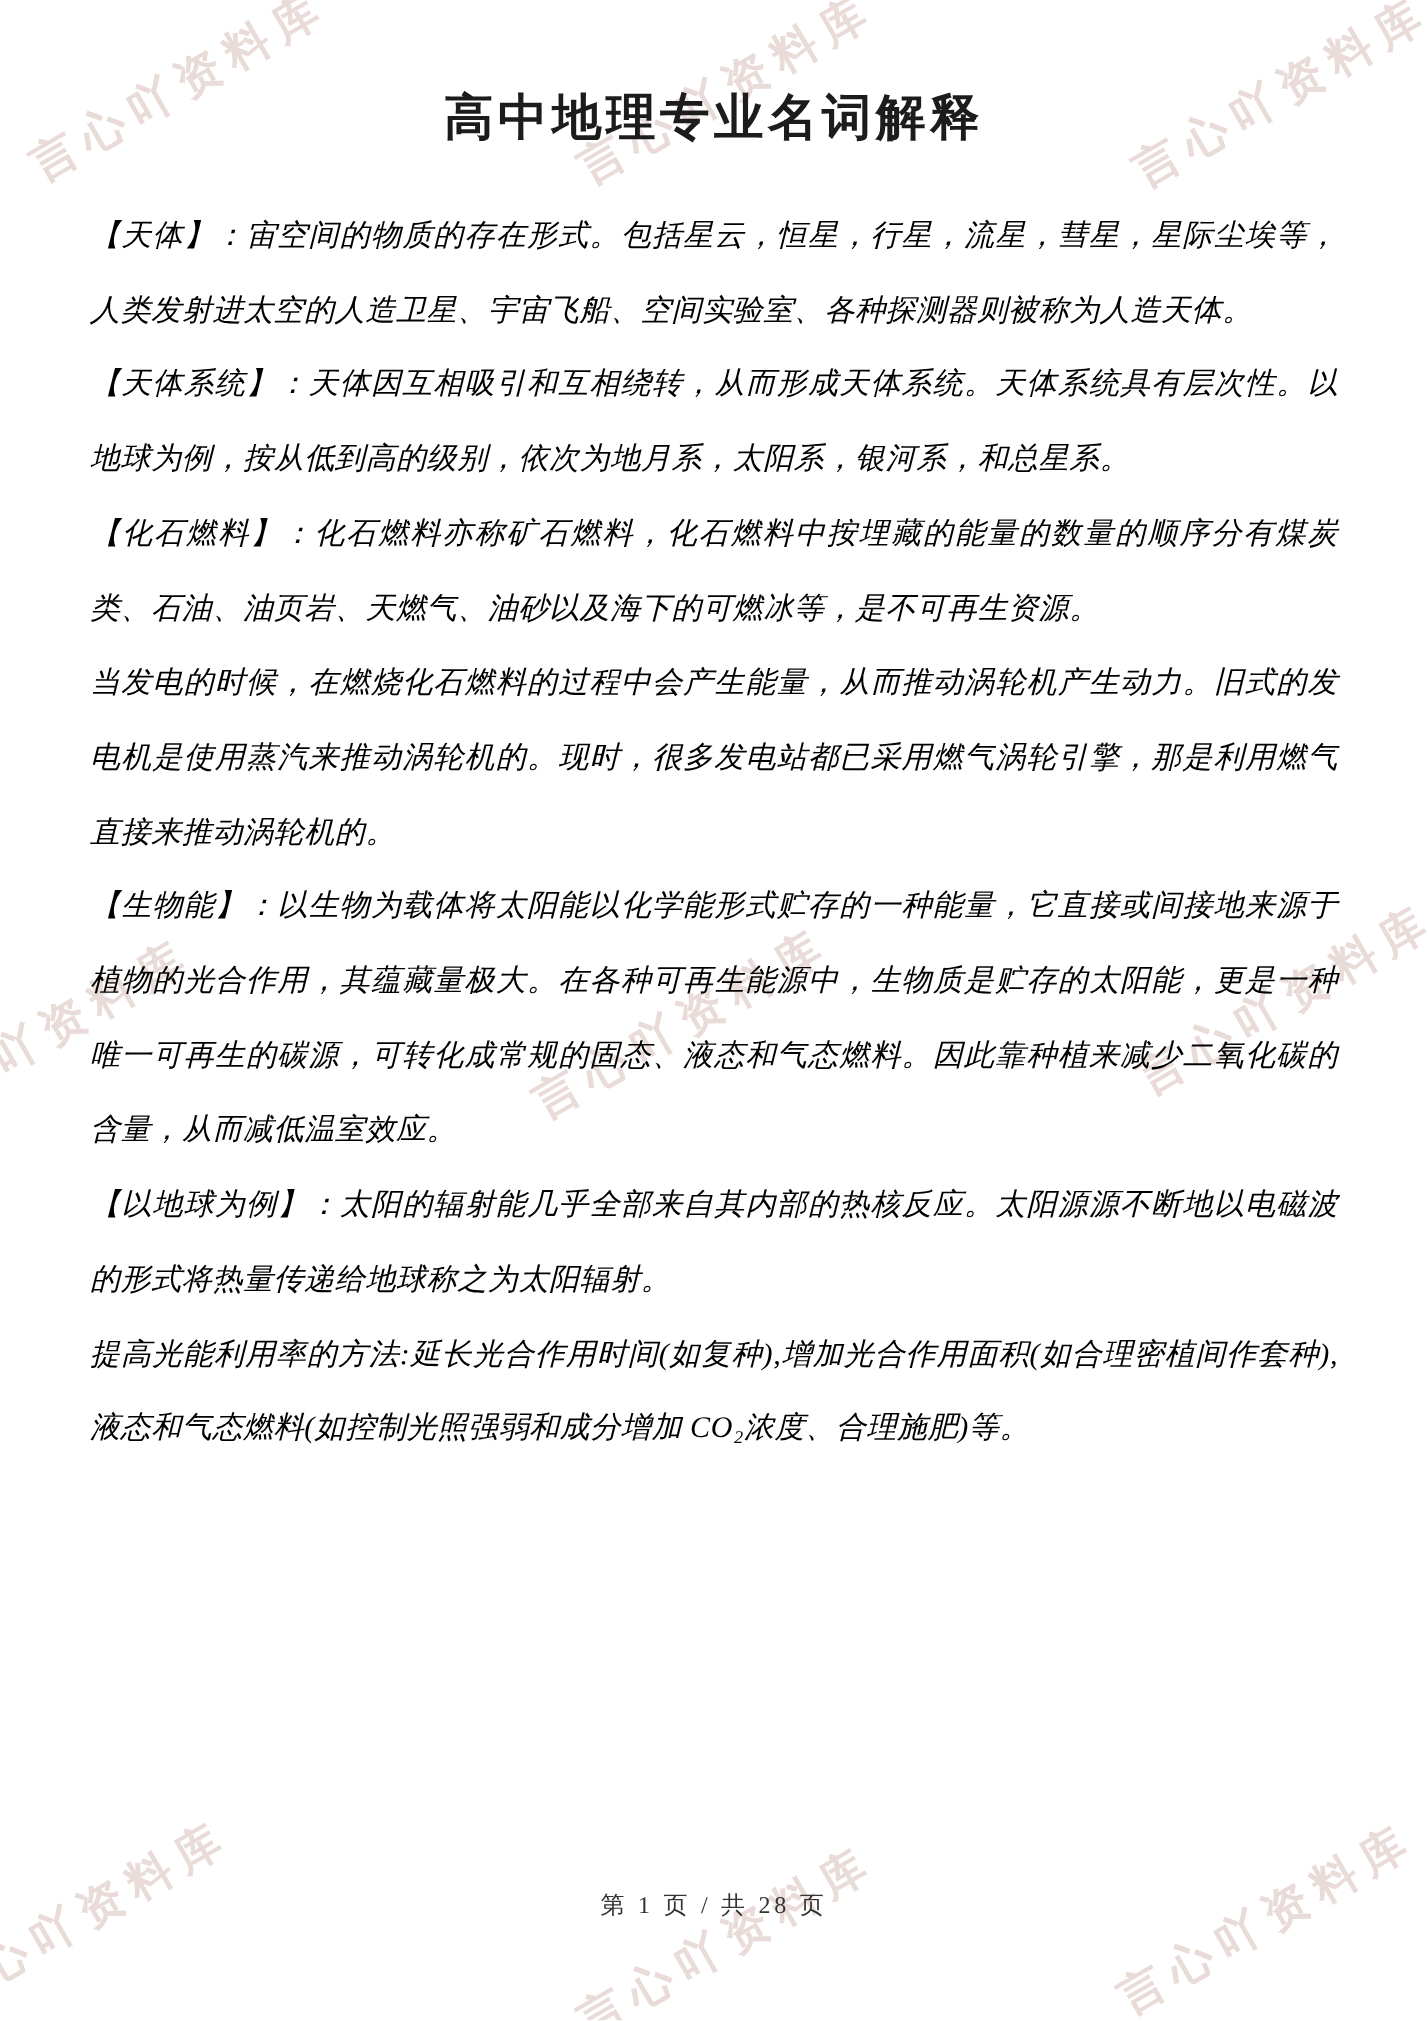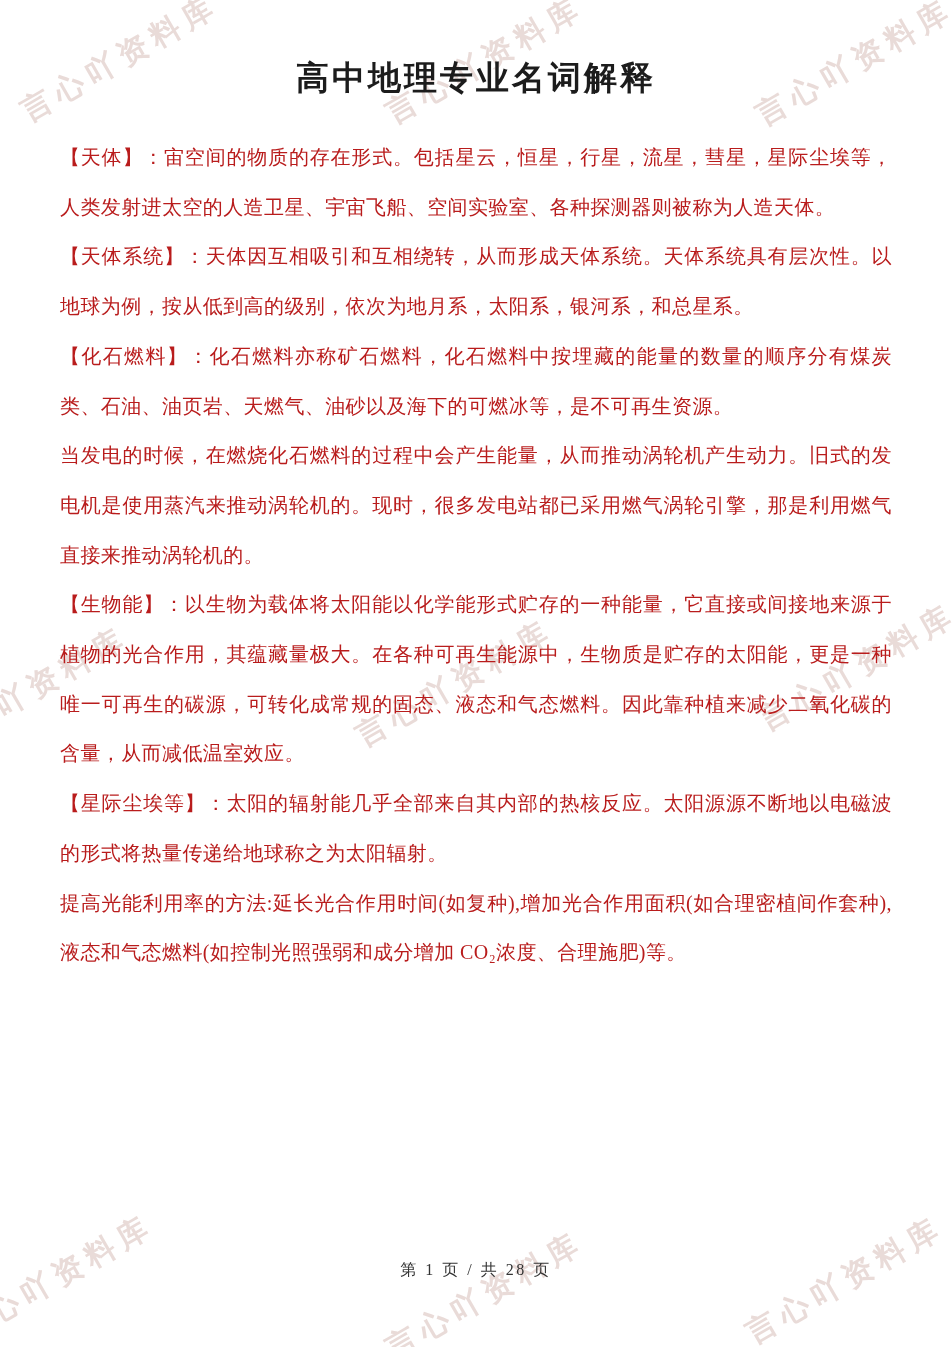--- a/index.html
+++ b/index.html
@@ -35,21 +35,22 @@
     text-align: center;
     font-size: 33px;
     font-weight: bold;
     letter-spacing: 3px;
     color: #1c1c1c;
   }
   .content {
     position: relative;
     z-index: 1;
     margin: 32px 60px 0 60px;
-    color: #b91c1c;
+    color: #000000;
+    font-style: italic;
   }
   .content p {
     margin: 0;
     font-size: 20px;
     line-height: 49.7px;
     letter-spacing: 0.4px;
     text-align: justify;
     text-justify: inter-ideograph;
   }
   .footer {
@@ -80,19 +81,19 @@
   <div class="wm" style="left: 710px; top: 1260px; color: rgb(233, 219, 216);">言心吖资料库</div>
 
   <h1 class="doc-title">高中地理专业名词解释</h1>
 
   <div class="content">
     <p>【天体】：宙空间的物质的存在形式。包括星云，恒星，行星，流星，彗星，星际尘埃等，人类发射进太空的人造卫星、宇宙飞船、空间实验室、各种探测器则被称为人造天体。</p>
     <p>【天体系统】：天体因互相吸引和互相绕转，从而形成天体系统。天体系统具有层次性。以地球为例，按从低到高的级别，依次为地月系，太阳系，银河系，和总星系。</p>
     <p>【化石燃料】：化石燃料亦称矿石燃料，化石燃料中按埋藏的能量的数量的顺序分有煤炭类、石油、油页岩、天燃气、油砂以及海下的可燃冰等，是不可再生资源。</p>
     <p>当发电的时候，在燃烧化石燃料的过程中会产生能量，从而推动涡轮机产生动力。旧式的发电机是使用蒸汽来推动涡轮机的。现时，很多发电站都已采用燃气涡轮引擎，那是利用燃气直接来推动涡轮机的。</p>
     <p>【生物能】：以生物为载体将太阳能以化学能形式贮存的一种能量，它直接或间接地来源于植物的光合作用，其蕴藏量极大。在各种可再生能源中，生物质是贮存的太阳能，更是一种唯一可再生的碳源，可转化成常规的固态、液态和气态燃料。因此靠种植来减少二氧化碳的含量，从而减低温室效应。</p>
-    <p>【星际尘埃等】：太阳的辐射能几乎全部来自其内部的热核反应。太阳源源不断地以电磁波的形式将热量传递给地球称之为太阳辐射。</p>
+    <p>【以地球为例】：太阳的辐射能几乎全部来自其内部的热核反应。太阳源源不断地以电磁波的形式将热量传递给地球称之为太阳辐射。</p>
     <p>提高光能利用率的方法:延长光合作用时间(如复种),增加光合作用面积(如合理密植间作套种),液态和气态燃料(如控制光照强弱和成分增加 CO₂浓度、合理施肥)等。</p>
   </div>
 
   <div class="footer">第 1 页 / 共 28 页</div>
 
 </div>
 
 </body></html>

